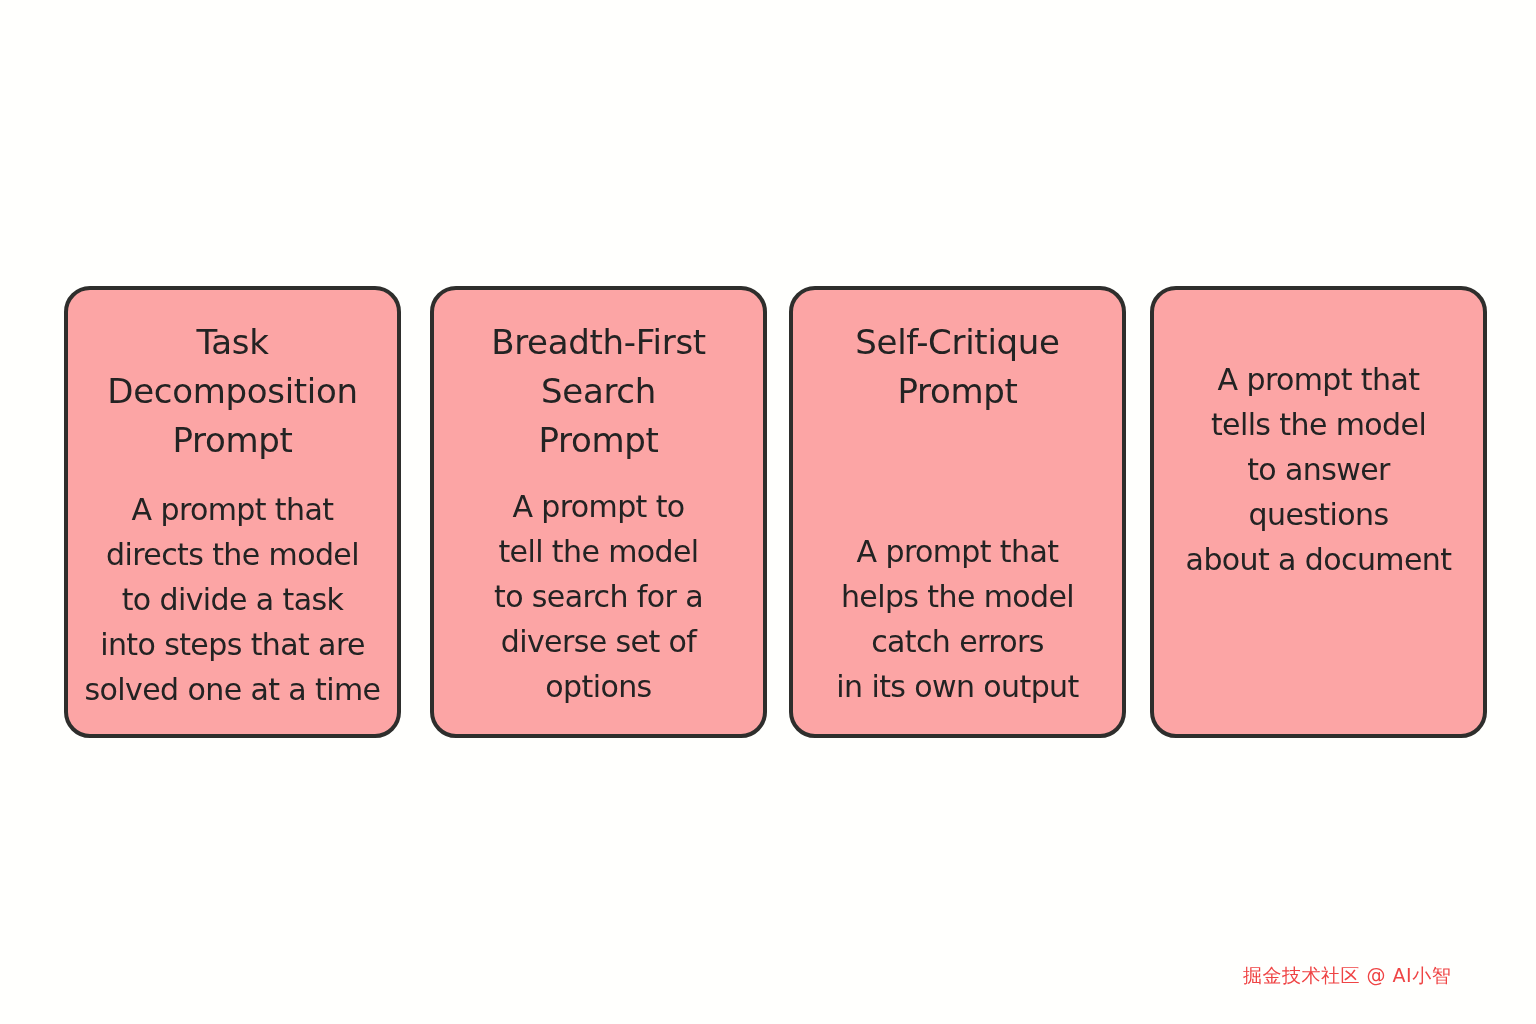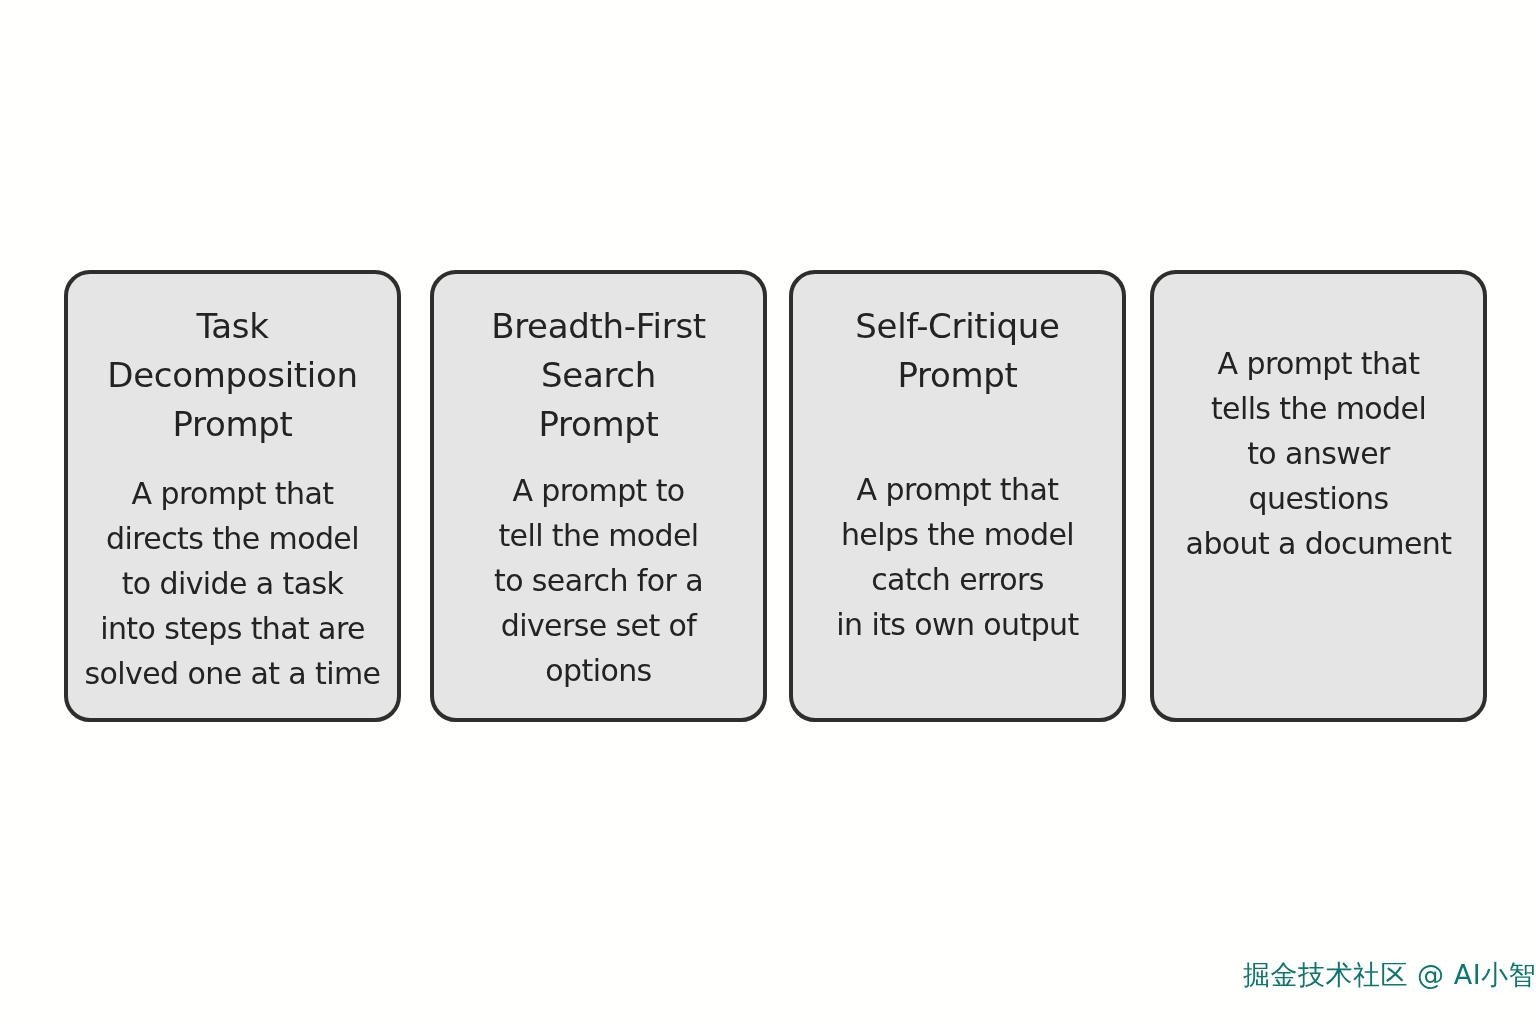--- a/index.html
+++ b/index.html
@@ -17,35 +17,35 @@
   }
 
   #canvas {
     position: relative;
     width: 1536px;
     height: 1024px;
   }
 
   .card {
     position: absolute;
-    top: 270px;
+    top: 286px;
     width: 337px;
     height: 452px;
     box-sizing: border-box;
-    background: #e5e5e5;
+    background: #fca5a5;
     border: 4px solid #2e2e2c;
     border-radius: 26px;
     display: flex;
     flex-direction: column;
     align-items: center;
   }
 
   .card-1 { left: 64px; }
   .card-2 { left: 430px; }
-  .card-3 { left: 789px; }
+  .card-3 { left: 789px; gap: 46px; }
   .card-4 { left: 1150px; }
 
   .card-title {
     width: 330px;
     margin-top: 28px;
     text-align: center;
     font-family: "DejaVu Sans", sans-serif;
     font-size: 34px;
     line-height: 49px;
     font-weight: 400;
@@ -70,24 +70,24 @@
   .card-1 .card-body { margin-top: 22px; }
   .card-2 .card-body { margin-top: 19px; }
   .card-3 .card-body { margin-top: 67px; }
   .card-4 .card-body { margin-top: 67px; }
 
   .watermark {
     position: absolute;
     left: 1243px;
     top: 958px;
     font-family: "DejaVu Sans", sans-serif;
-    font-size: 27px;
+    font-size: 19px;
     line-height: 34px;
     letter-spacing: 0.5px;
-    color: #0f766e;
+    color: #ef4444;
     text-shadow: 0 1px 0 #ffffff;
     white-space: nowrap;
     user-select: none;
   }
 </style>
 </head>
 <body>
 
 <div id="canvas">
 

